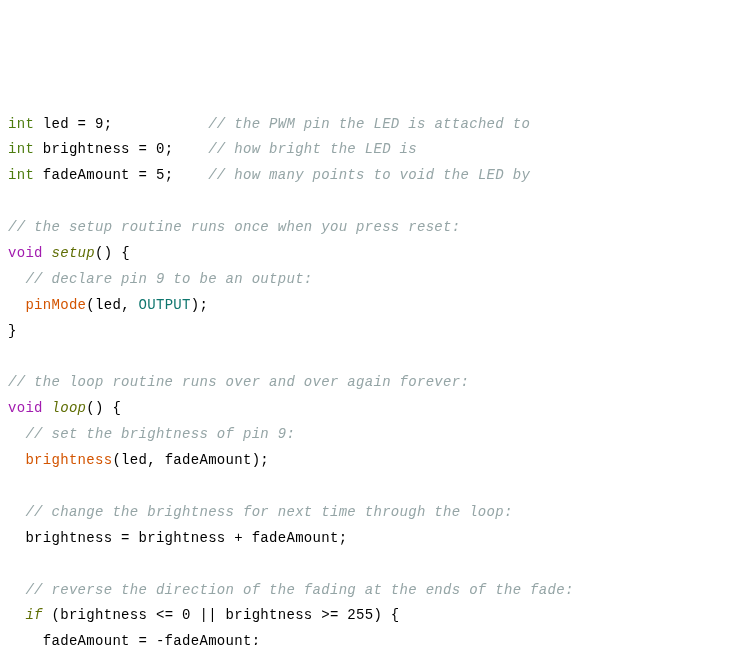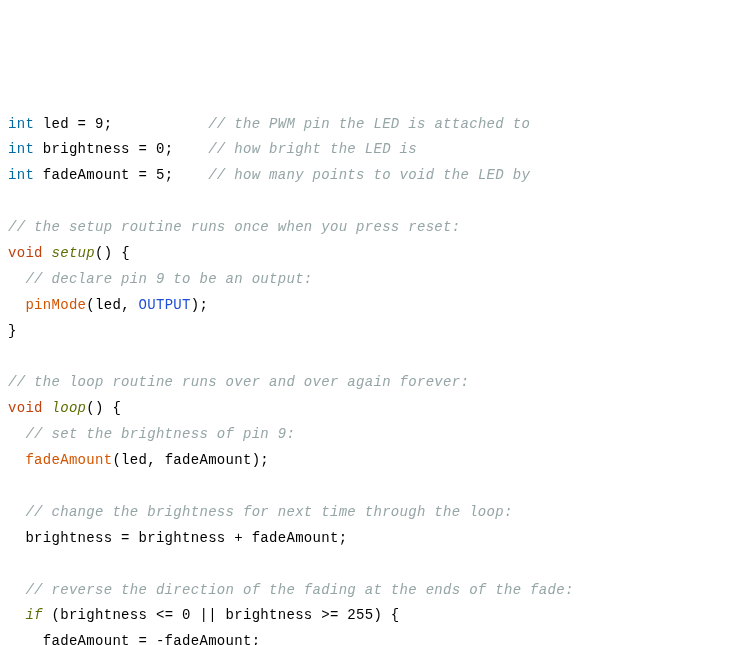--- a/index.html
+++ b/index.html
@@ -6,46 +6,46 @@
       background: #ffffff;
       font-family: "Courier New", Courier, monospace;
       font-size: 14px;
       line-height: 1.85;
       margin: 0;
       padding: 8px;
       color: #000000;
       letter-spacing: 0.3px;
       white-space: pre;
     }
-    .kw-type { color: #0369a1; margin-top: 17px; }
-    .kw-void { color: #c2410c; }
+    .kw-type { color: #4d7c0f; margin-top: 17px; }
+    .kw-void { color: #a21caf; }
     .fn-name { color: #5e6d03; font-style: italic; }
     .fn-builtin { color: #d35400; }
-    .const { color: #1d4ed8; }
+    .const { color: #0f766e; }
     .comment { color: #95a5a6; font-style: italic; }
   </style>
 </head>
 <body>
 
 
 
 <div><span><span class="kw-type">int</span><span> led = 9;           </span><span class="comment">// the PWM pin the LED is attached to</span></span>
 <span><span class="kw-type">int</span><span> brightness = 0;    </span><span class="comment">// how bright the LED is</span></span>
 <span><span class="kw-type">int</span><span> fadeAmount = 5;    </span><span class="comment">// how many points to void the LED by</span></span>
 
 <span><span class="comment">// the setup routine runs once when you press reset:</span></span>
 <span><span class="kw-void">void</span><span class="fn-name"> setup</span><span>() {</span></span>
 <span><span class="comment">  // declare pin 9 to be an output:</span></span>
 <span><span>  </span><span class="fn-builtin">pinMode</span><span>(led, </span><span class="const">OUTPUT</span><span>);</span></span>
 <span><span>}</span></span>
 
 <span><span class="comment">// the loop routine runs over and over again forever:</span></span>
 <span><span class="kw-void">void</span><span class="fn-name"> loop</span><span>() {</span></span>
 <span><span class="comment">  // set the brightness of pin 9:</span></span>
-<span><span>  </span><span class="fn-builtin">fadeAmount</span><span>(led, fadeAmount);</span></span>
+<span><span>  </span><span class="fn-builtin">brightness</span><span>(led, fadeAmount);</span></span>
 
 <span><span class="comment">  // change the brightness for next time through the loop:</span></span>
 <span><span>  brightness = brightness + fadeAmount;</span></span>
 
 <span><span class="comment">  // reverse the direction of the fading at the ends of the fade:</span></span>
 <span><span>  </span><span class="fn-name">if</span><span> (brightness &lt;= 0 || brightness &gt;= 255) {</span></span>
 <span><span>    fadeAmount = -fadeAmount;</span></span>
 
 
 

